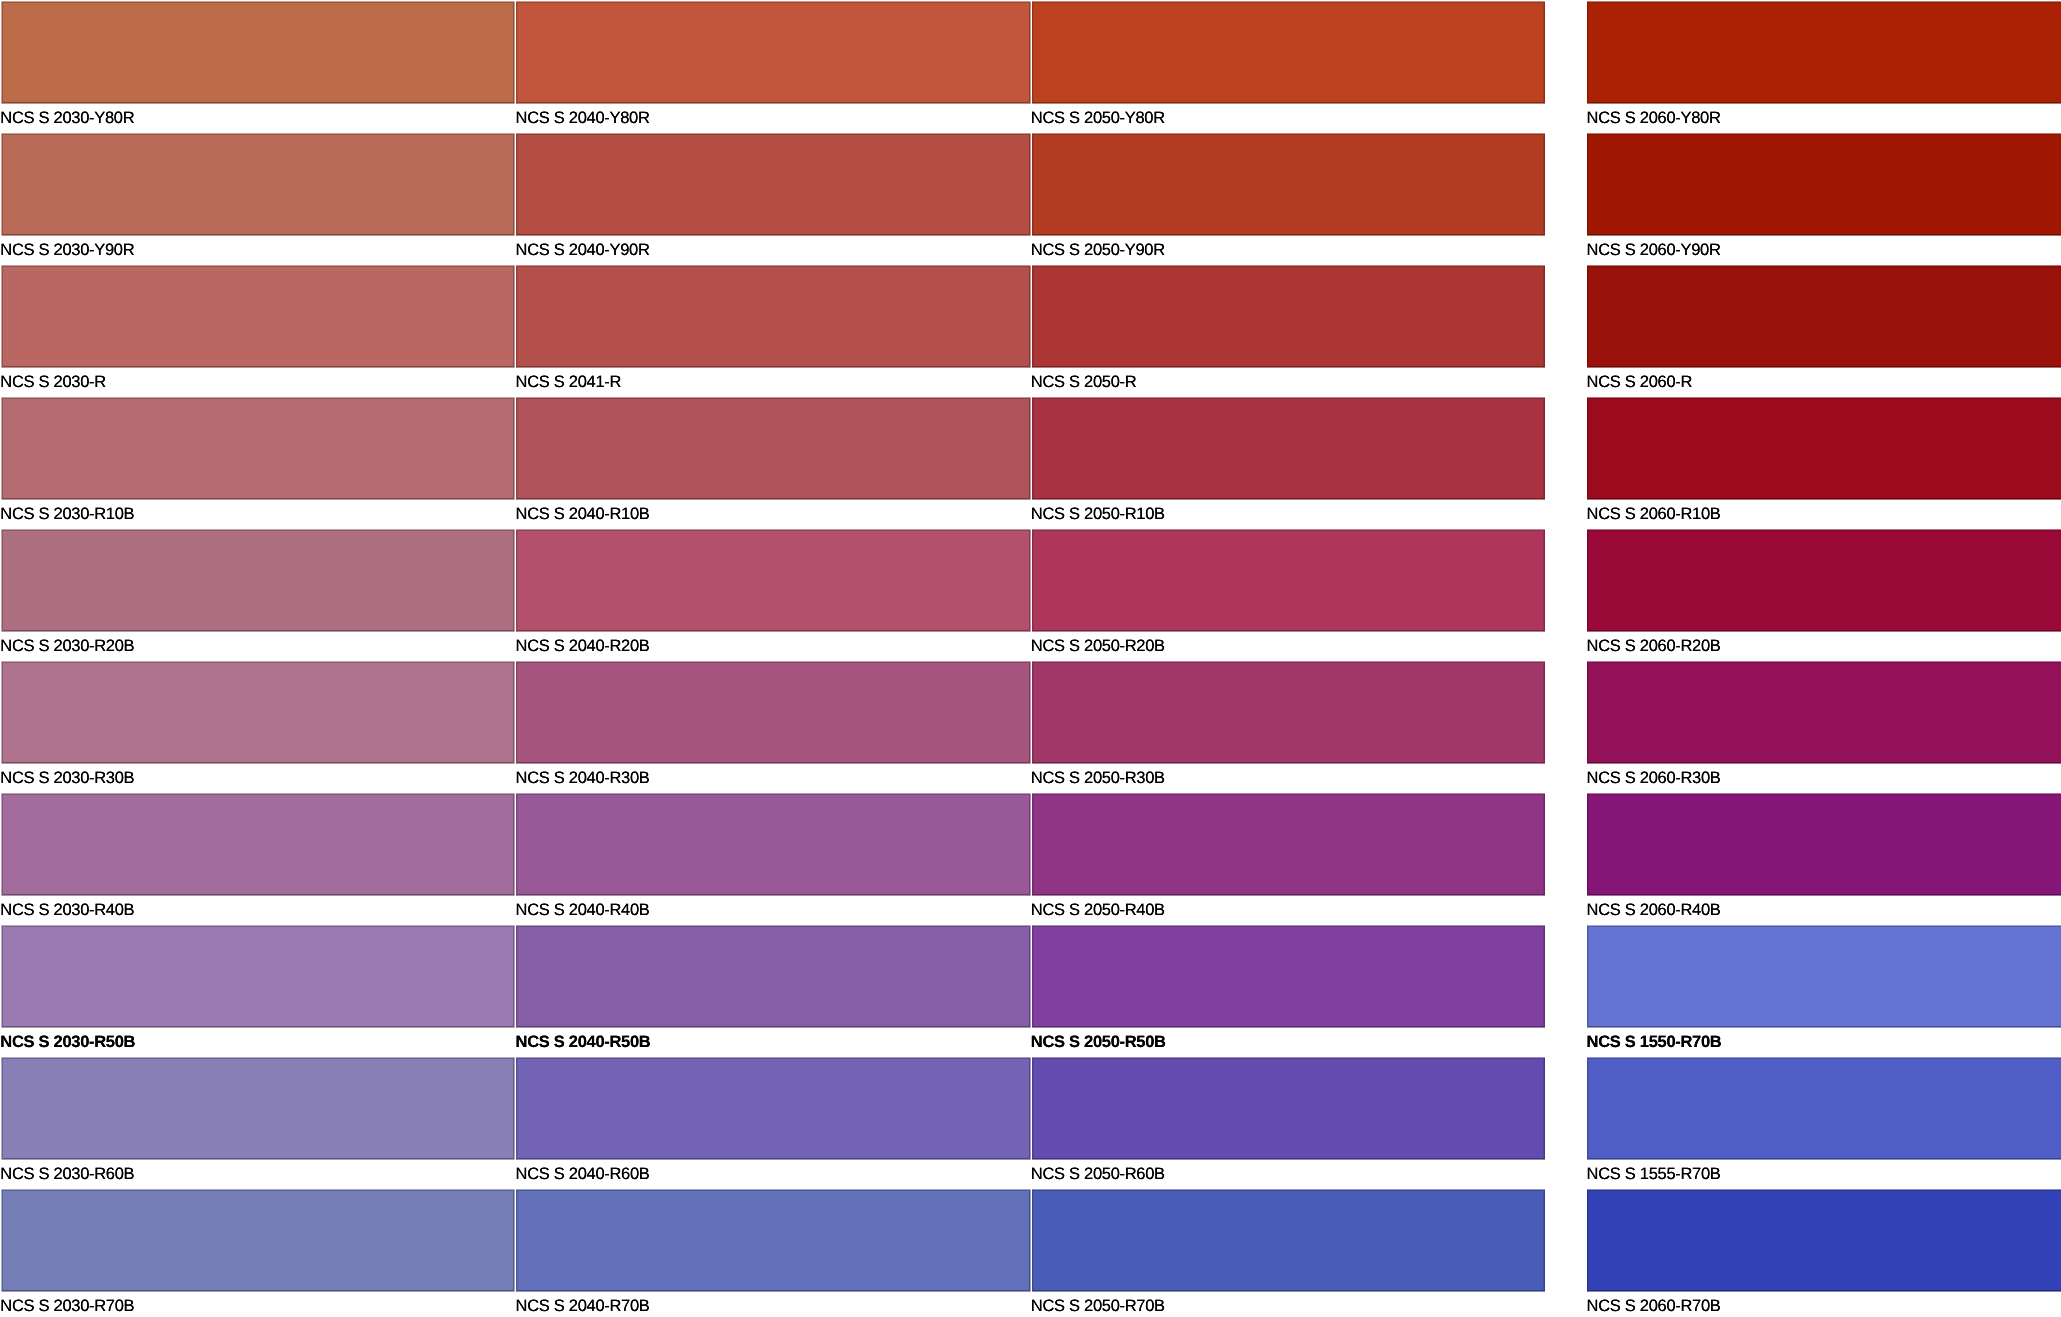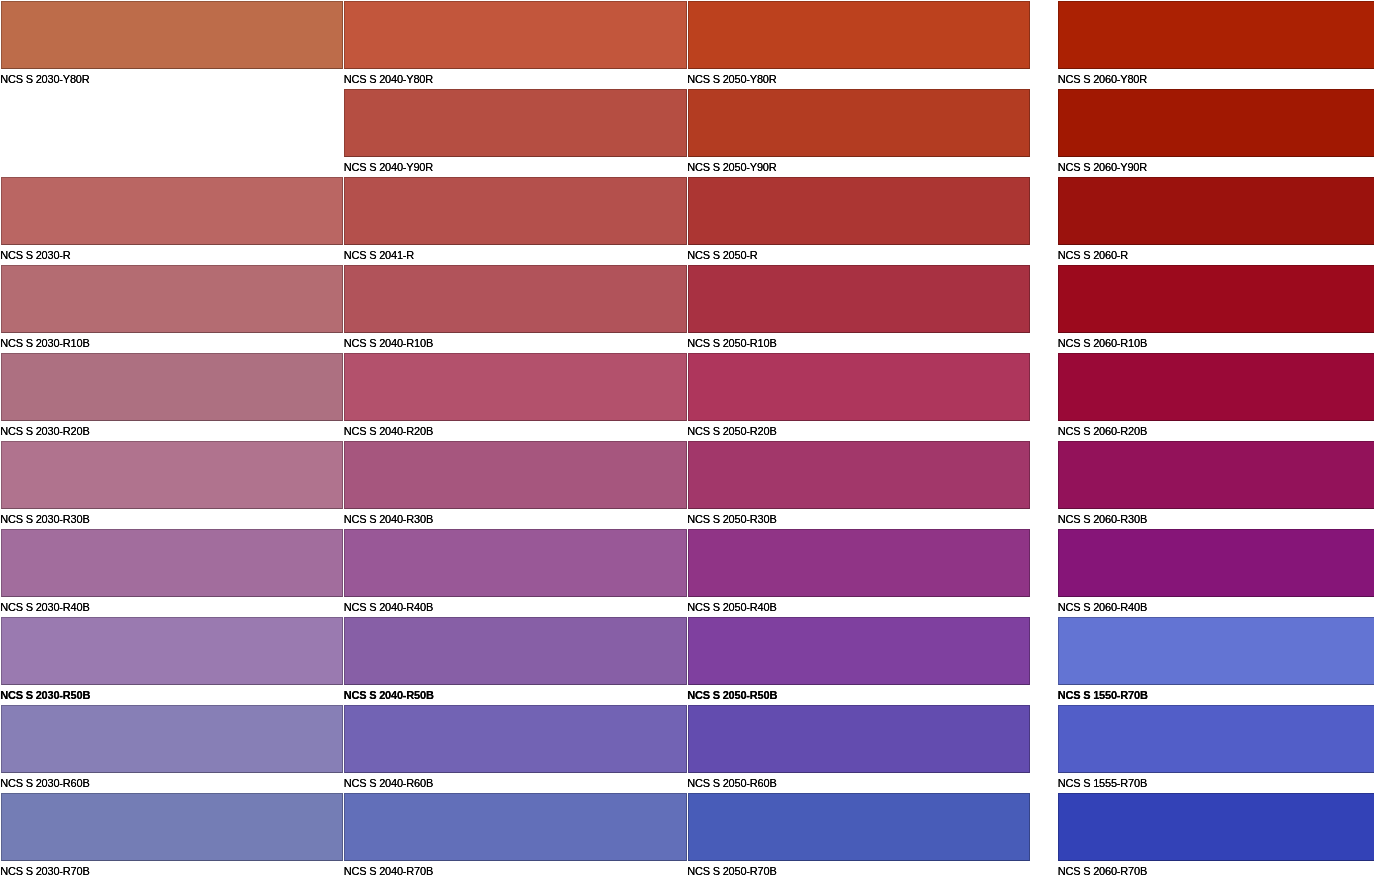--- a/index.html
+++ b/index.html
@@ -79,20 +79,24 @@
     <div class="label">NCS S 2040-Y80R</div>
   </div>
   <div class="cell r0 c2">
     <div class="swatch" title="NCS S 2050-Y80R" style="background: rgb(188, 65, 30);"></div>
     <div class="label">NCS S 2050-Y80R</div>
   </div>
   <div class="cell r0 c3">
     <div class="swatch" title="NCS S 2060-Y80R" style="background: rgb(171, 33, 3);"></div>
     <div class="label">NCS S 2060-Y80R</div>
   </div>
+  <div class="cell r1 c0">
+    <div class="swatch" title="NCS S 2030-Y90R" style="background: rgb(186, 107, 87);"></div>
+    <div class="label">NCS S 2030-Y90R</div>
+  </div>
   <div class="cell r1 c1">
     <div class="swatch" title="NCS S 2040-Y90R" style="background: rgb(181, 78, 66);"></div>
     <div class="label">NCS S 2040-Y90R</div>
   </div>
   <div class="cell r1 c2">
     <div class="swatch" title="NCS S 2050-Y90R" style="background: rgb(179, 60, 34);"></div>
     <div class="label">NCS S 2050-Y90R</div>
   </div>
   <div class="cell r1 c3">
     <div class="swatch" title="NCS S 2060-Y90R" style="background: rgb(161, 24, 2);"></div>

